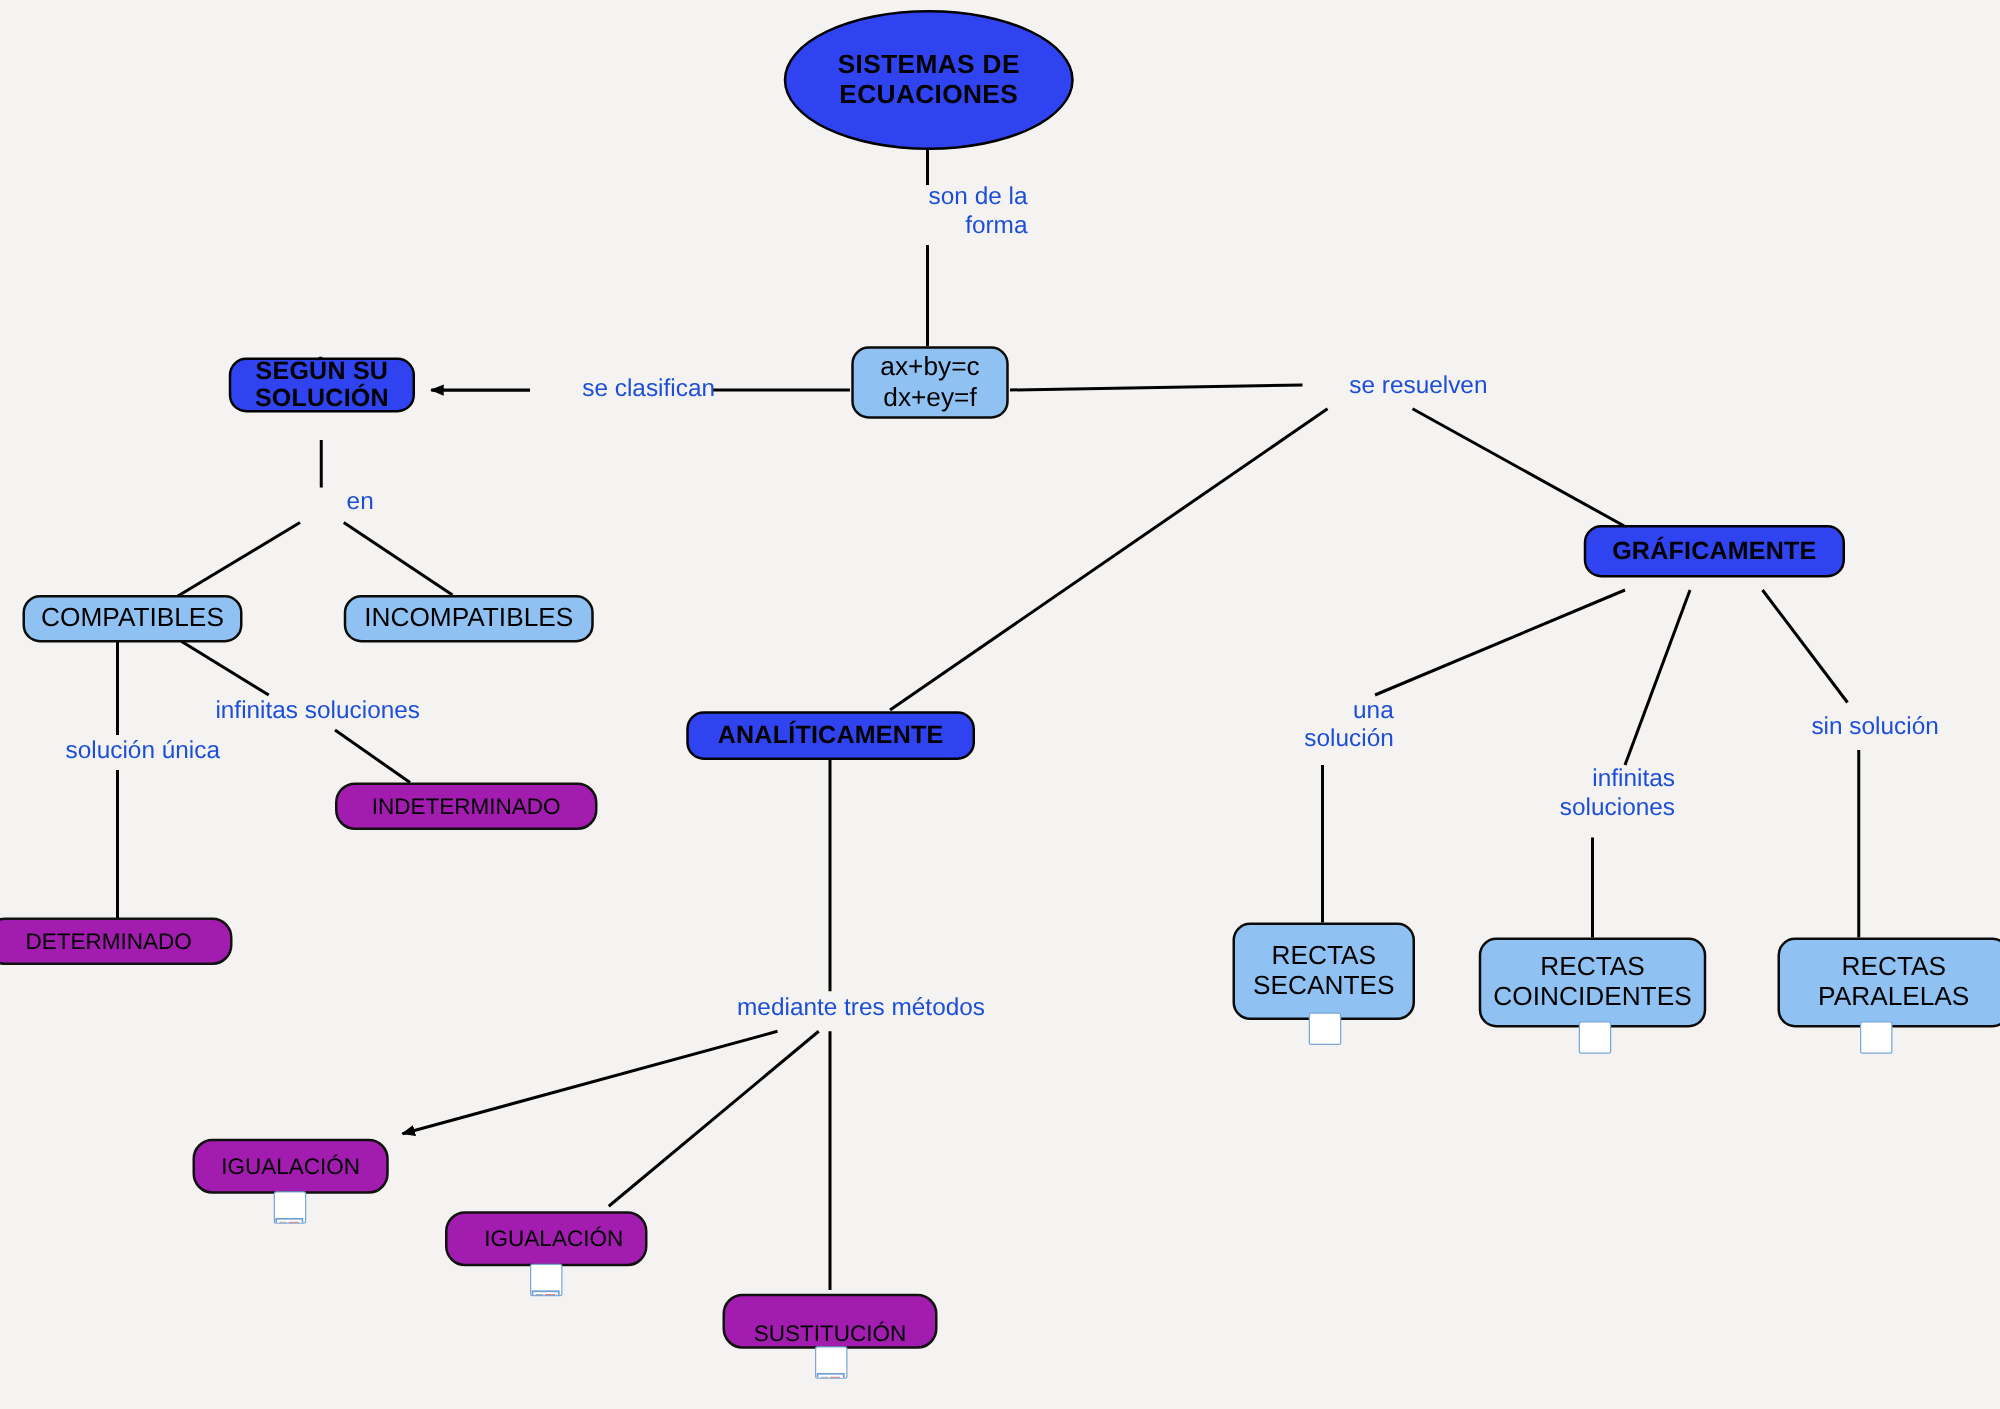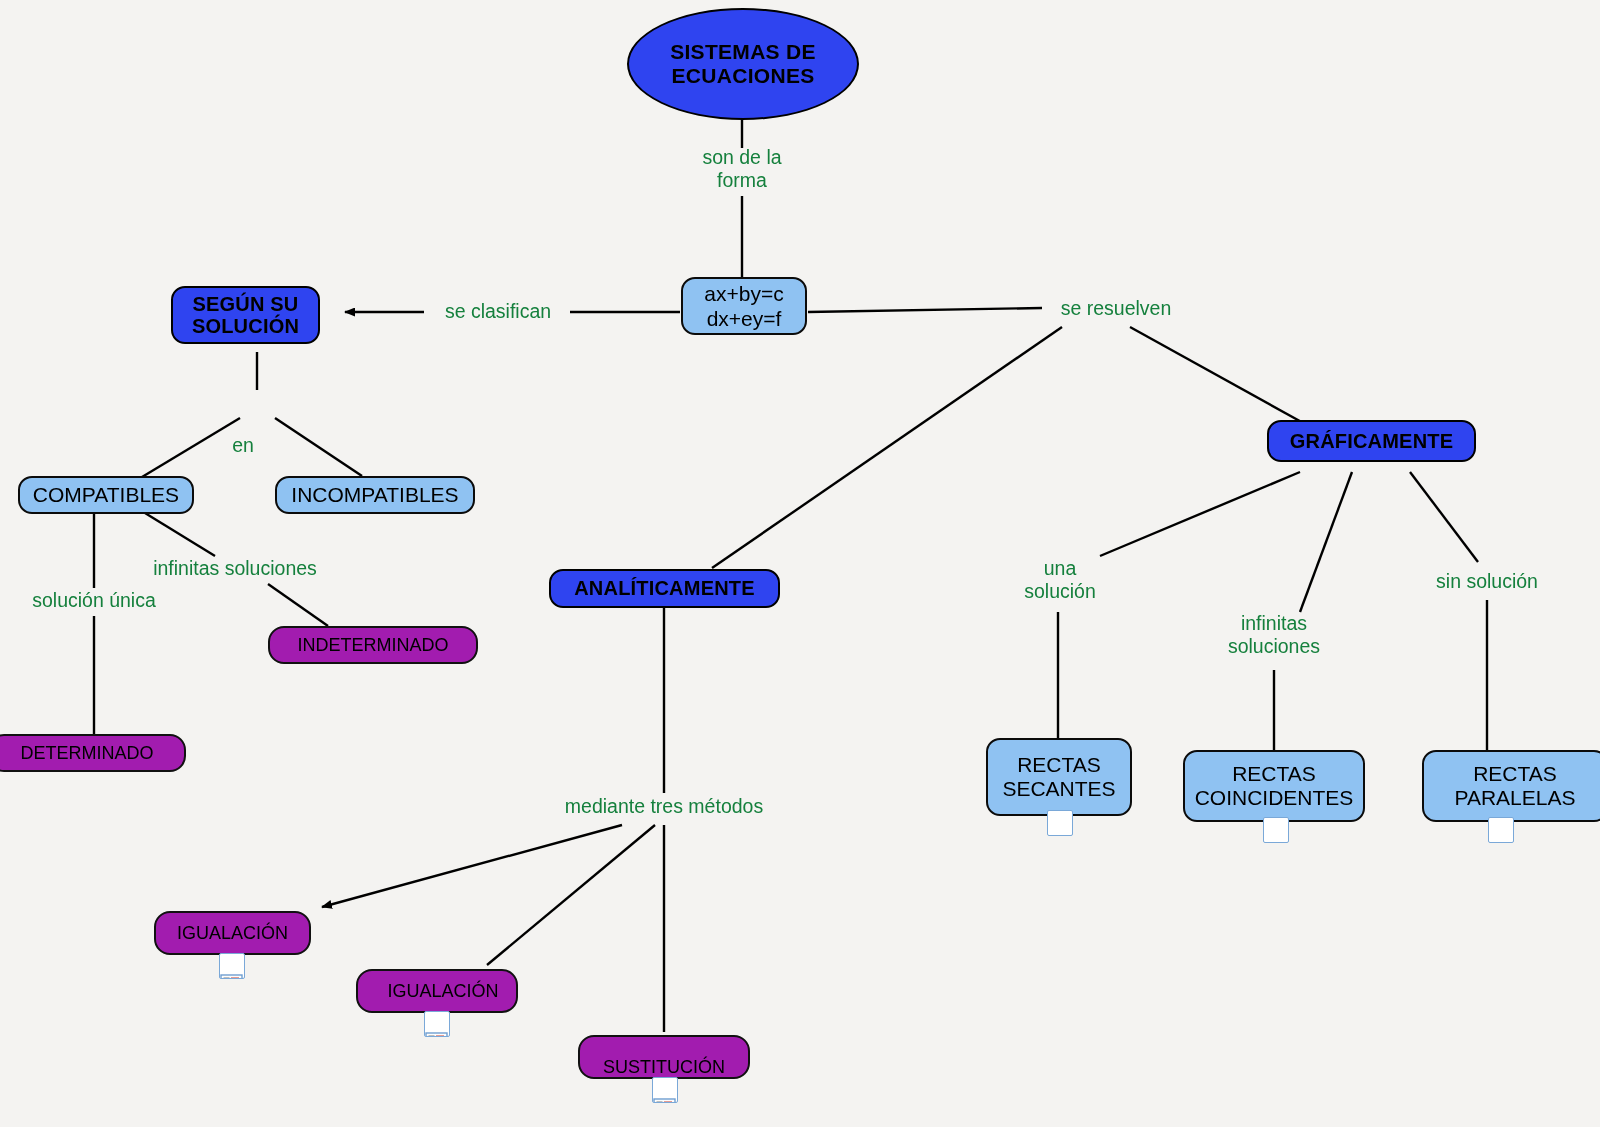--- a/index.html
+++ b/index.html
@@ -68,22 +68,22 @@
   
   .node.purple {
     background: #a21caf;
     border: 2.5px solid #111;
     border-radius: 16px;
     font-size: 18px;
   }
   .label {
     position: absolute;
     font-size: 19.5px;
-    color: #15803d;
-    text-align: center;
+    color: #1d4ed8;
+    text-align: right;
     line-height: 1.18;
     white-space: pre-line;
     background: transparent;
   }
   
   .badge {
     position: absolute;
     width: 26px;
     height: 26px;
     border: 1.5px solid #7aa8d8;
@@ -151,21 +151,21 @@
   <div class="node blue-light mono" style="left:681px; top:277px; width:126px; height:58px;">
     <span>ax+by=c
 dx+ey=f</span>
   </div>
 
   <div class="node ellipse" style="left:627px; top:8px; width:232px; height:112px;">
     <span>SISTEMAS DE
 ECUACIONES</span>
   </div>
 
-  <div class="node blue-strong" style="left:171px; top:286px; width:149px; height:58px;">
+  <div class="node blue-strong" style="left:183px; top:286px; width:149px; height:44px;">
     <span>SEGÚN SU
 SOLUCIÓN</span>
   </div>
 
   <div class="node blue-light" style="left:6px; top:476px; width:176px; height:38px;margin-left:12px;">
     <span>COMPATIBLES</span>
   </div>
 
   <div class="node blue-light" style="left:275px; top:476px; width:200px; height:38px;">
     <span>INCOMPATIBLES</span>
@@ -274,21 +274,21 @@
     </span>
   </div>
 
   <div class="label" style="left:662px; top:146px; width:160px;">son de la
 forma</div>
 
   <div class="label" style="left:424px; top:300px; width:148px;">se clasifican</div>
 
   <div class="label" style="left:1042px; top:297px; width:148px;">se resuelven</div>
 
-  <div class="label" style="left:213px; top:390px; width:60px;margin-top:44px;">en</div>
+  <div class="label" style="left:239px; top:390px; width:60px;">en</div>
 
   <div class="label" style="left:12px; top:589px; width:164px;">solución única</div>
 
   <div class="label" style="left:134px; top:557px; width:202px;">infinitas soluciones</div>
 
   <div class="label" style="left:540px; top:795px; width:248px;">mediante tres métodos</div>
 
   <div class="label" style="left:1005px; top:557px; width:110px;">una
 solución</div>
 

